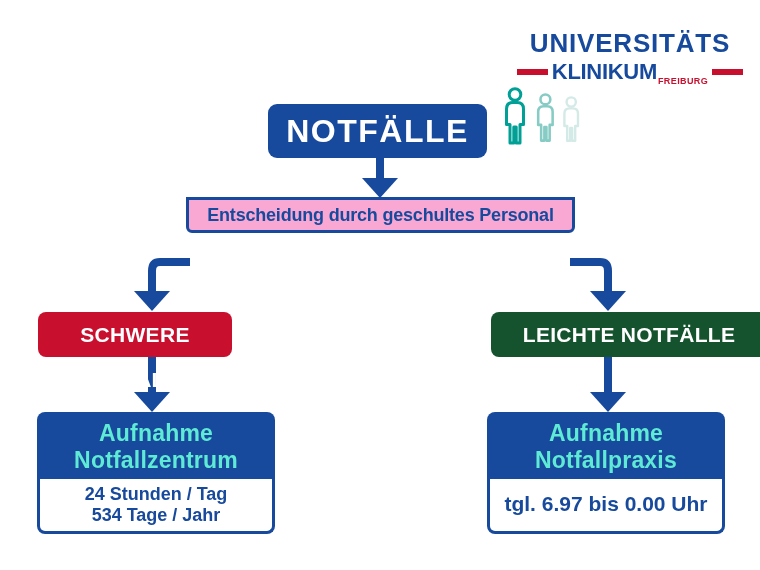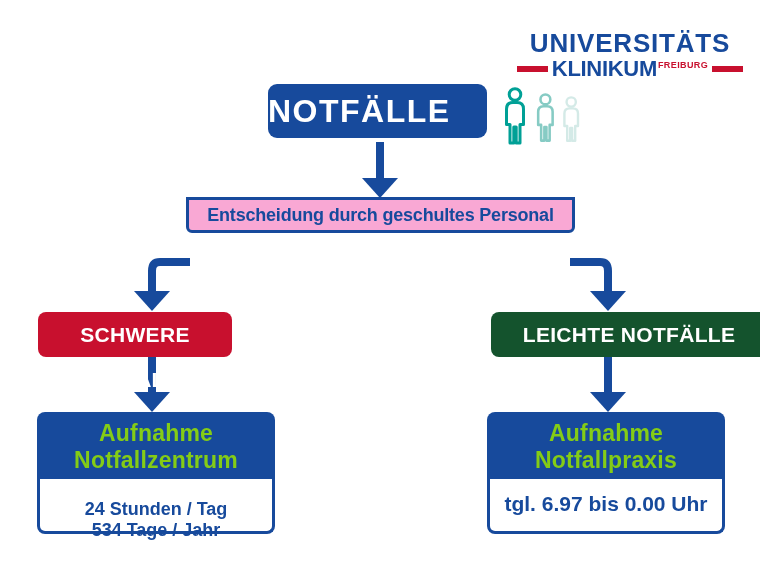--- a/index.html
+++ b/index.html
@@ -11,26 +11,26 @@
 
   
   .logo { position:absolute; left:521px; top:30px; width:218px;
           display:flex; flex-direction:column; align-items:center; }
   .logo-top { color:#174a9c; font-size:26px; font-weight:bold; letter-spacing:0.8px; line-height:1.05; }
   .logo-row { display:flex; align-items:center; margin-top:1px; }
   .logo-bar { width:31px; height:6px; background:#c8102e; }
   .logo-klinikum { color:#174a9c; font-size:22px; font-weight:bold; line-height:1;
                    margin:0 1px 0 4px; letter-spacing:-0.3px; }
   .logo-city { color:#c8102e; font-size:9px; font-weight:bold; letter-spacing:0.4px;
-               align-self:flex-start; margin:2px 4px 0 0; }
+               align-self:flex-start; margin:18px 4px 0 0; }
 
   
-  .root-box { position:absolute; left:268px; top:84px; width:219px; height:54px;
+  .root-box { position:absolute; left:268px; top:104px; width:219px; height:54px;
               background:#174a9c; border-radius:9px; color:#fff; font-size:32px;
-              font-weight:bold; line-height:54px; letter-spacing:1.5px; }
+              font-weight:bold; text-align:center; line-height:54px; letter-spacing:1.5px; }
   svg.people { position:absolute; left:500px; top:84px; }
 
   
   .triage { position:absolute; left:186px; top:197px; width:389px; }
   .triage-header { background:#174a9c; border-radius:7px 7px 0 0; color:#fff;
                    font-size:18px; font-weight:bold; text-align:center;
                    height:46px; line-height:46px; letter-spacing:-0.2px; }
   .triage-sub { background:#f9a8d4; border:3px solid #174a9c; border-radius:0 0 6px 6px;
                 color:#174a9c; font-size:18px; font-weight:bold; text-align:center;
                 height:36px; line-height:30px; box-sizing:border-box; letter-spacing:-0.2px; }
@@ -39,27 +39,27 @@
   .branch { position:absolute; top:312px; height:45px; border-radius:8px; color:#fff;
             font-weight:bold; font-size:21px; text-align:center; line-height:45px;
             letter-spacing:0.3px; }
   .branch.severe { left:38px;  width:194px; background:#c8102e; }
   .branch.mild   { left:491px; width:276px; background:#14532d; }
 
   
   .dest { position:absolute; top:412px; width:238px; }
   .dest.left  { left:37px; }
   .dest.right { left:487px; }
-  .dest-header { background:#174a9c; border-radius:8px 8px 0 0; color:#84cc16; text-align:center;
+  .dest-header { background:#174a9c; border-radius:8px 8px 0 0; color:#5eead4; text-align:center;
                  height:67px; font-size:23px; font-weight:bold; line-height:27px;
                  padding-top:8px; box-sizing:border-box; letter-spacing:0.2px; }
   .dest-body { background:#fff; border:3px solid #174a9c; border-top:none;
                border-radius:0 0 8px 8px; color:#174a9c; font-weight:bold; text-align:center;
                height:55px; box-sizing:border-box; }
-  .dest.left  .dest-body { font-size:18px; line-height:21px; padding-top:20px; }
+  .dest.left  .dest-body { font-size:18px; line-height:21px; padding-top:5px; }
   .dest.right .dest-body { font-size:21px; line-height:49px; }
 </style>
 </head>
 <body>
 
 <div class="canvas">
 
   <svg class="connectors" width="760" height="570" viewBox="0 0 760 570">
     <g fill="none" stroke="#174a9c" stroke-width="8">
       <line x1="380" y1="142" x2="380" y2="180"></line>

